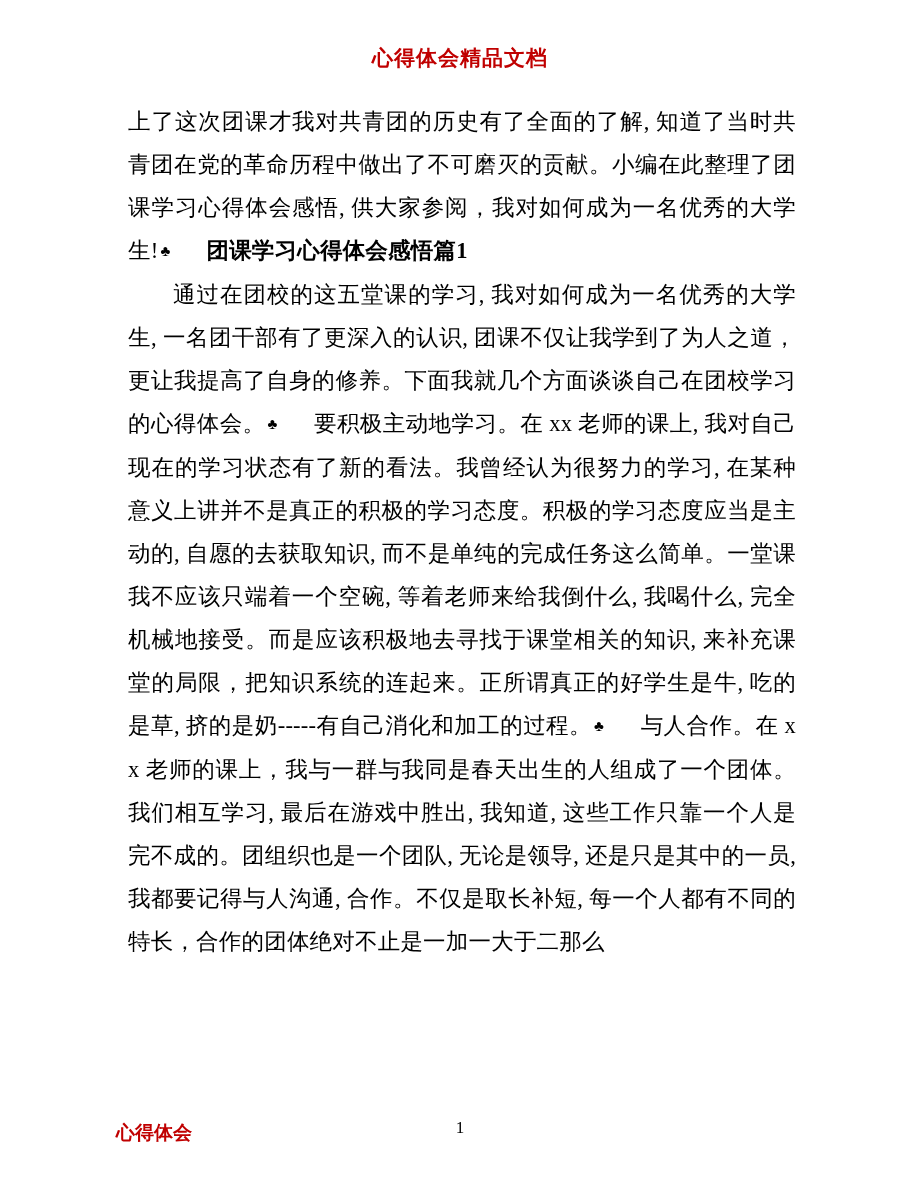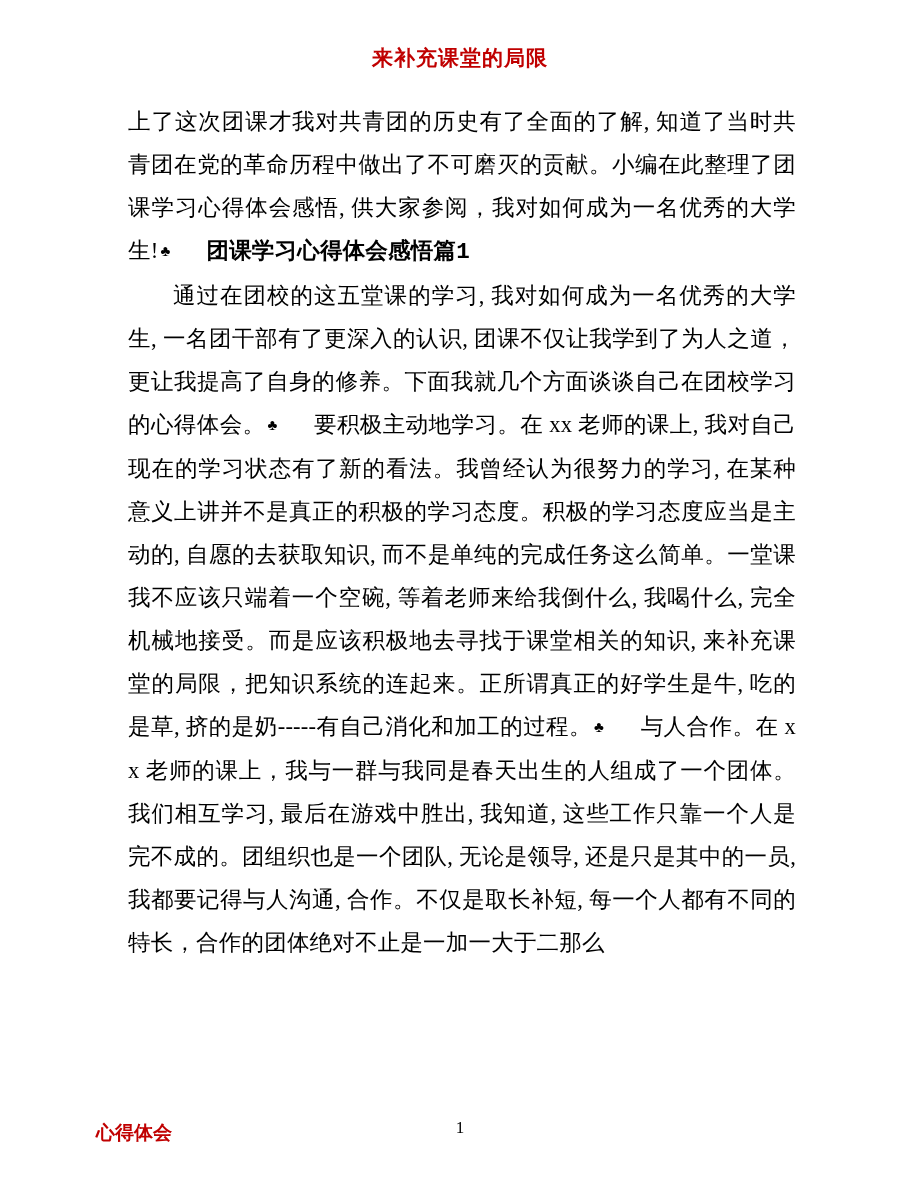--- a/index.html
+++ b/index.html
@@ -44,34 +44,33 @@
     margin: 0;
     padding: 0;
     text-align: justify;
     text-justify: inter-ideograph;
   }
   .indent {
     text-indent: 2em;
   }
   .sub-heading {
     font-weight: bold;
-    font-family: Liberation Mono, monospace;
   }
   .marker {
     font-size: 15px;
     vertical-align: 2px;
     padding: 0 2px;
   }
   .gap-wide {
     display: inline-block;
     width: 34px;
   }
   .footer-left {
     position: absolute;
-    left: 96px;
+    left: 116px;
     top: 1120px;
     color: #c00000;
     font-size: 19px;
     font-weight: bold;
     font-family: "Liberation Serif", "DejaVu Serif", serif;
   }
   .footer-page {
     position: absolute;
     left: 0;
     width: 920px;
@@ -79,21 +78,21 @@
     text-align: center;
     font-size: 17px;
     color: #000000;
   }
 </style>
 </head>
 <body>
 
 <div class="page">
 
-  <div class="header-title">来补充课堂的局限</div>
+  <div class="header-title">心得体会精品文档</div>
 
   <div class="body-text">
     <p><span>上了这次团课才我对共青团的历史有了全面的了解, 知道了当时共青团在党的革命历程中做出了不可磨灭的贡献。小编在此整理了团课学习心得体会感悟, 供大家参阅，我对如何成为一名优秀的大学生!</span><span class="marker">♣</span><span class="gap-wide"></span><span class="sub-heading">团课学习心得体会感悟篇1</span></p>
 
     <p class="indent"><span>通过在团校的这五堂课的学习, 我对如何成为一名优秀的大学生, 一名团干部有了更深入的认识, 团课不仅让我学到了为人之道，更让我提高了自身的修养。下面我就几个方面谈谈自己在团校学习的心得体会。</span><span class="marker">♣</span><span class="gap-wide"></span><span>要积极主动地学习。在 xx 老师的课上, 我对自己现在的学习状态有了新的看法。我曾经认为很努力的学习, 在某种意义上讲并不是真正的积极的学习态度。积极的学习态度应当是主动的, 自愿的去获取知识, 而不是单纯的完成任务这么简单。一堂课我不应该只端着一个空碗, 等着老师来给我倒什么, 我喝什么, 完全机械地接受。而是应该积极地去寻找于课堂相关的知识, 来补充课堂的局限，把知识系统的连起来。正所谓真正的好学生是牛, 吃的是草, 挤的是奶-----有自己消化和加工的过程。</span><span class="marker">♣</span><span class="gap-wide"></span><span>与人合作。在 x x 老师的课上，我与一群与我同是春天出生的人组成了一个团体。我们相互学习, 最后在游戏中胜出, 我知道, 这些工作只靠一个人是完不成的。团组织也是一个团队, 无论是领导, 还是只是其中的一员, 我都要记得与人沟通, 合作。不仅是取长补短, 每一个人都有不同的特长，合作的团体绝对不止是一加一大于二那么</span></p>
   </div>
 
   <div class="footer-left">心得体会</div>
   <div class="footer-page">1</div>
 

